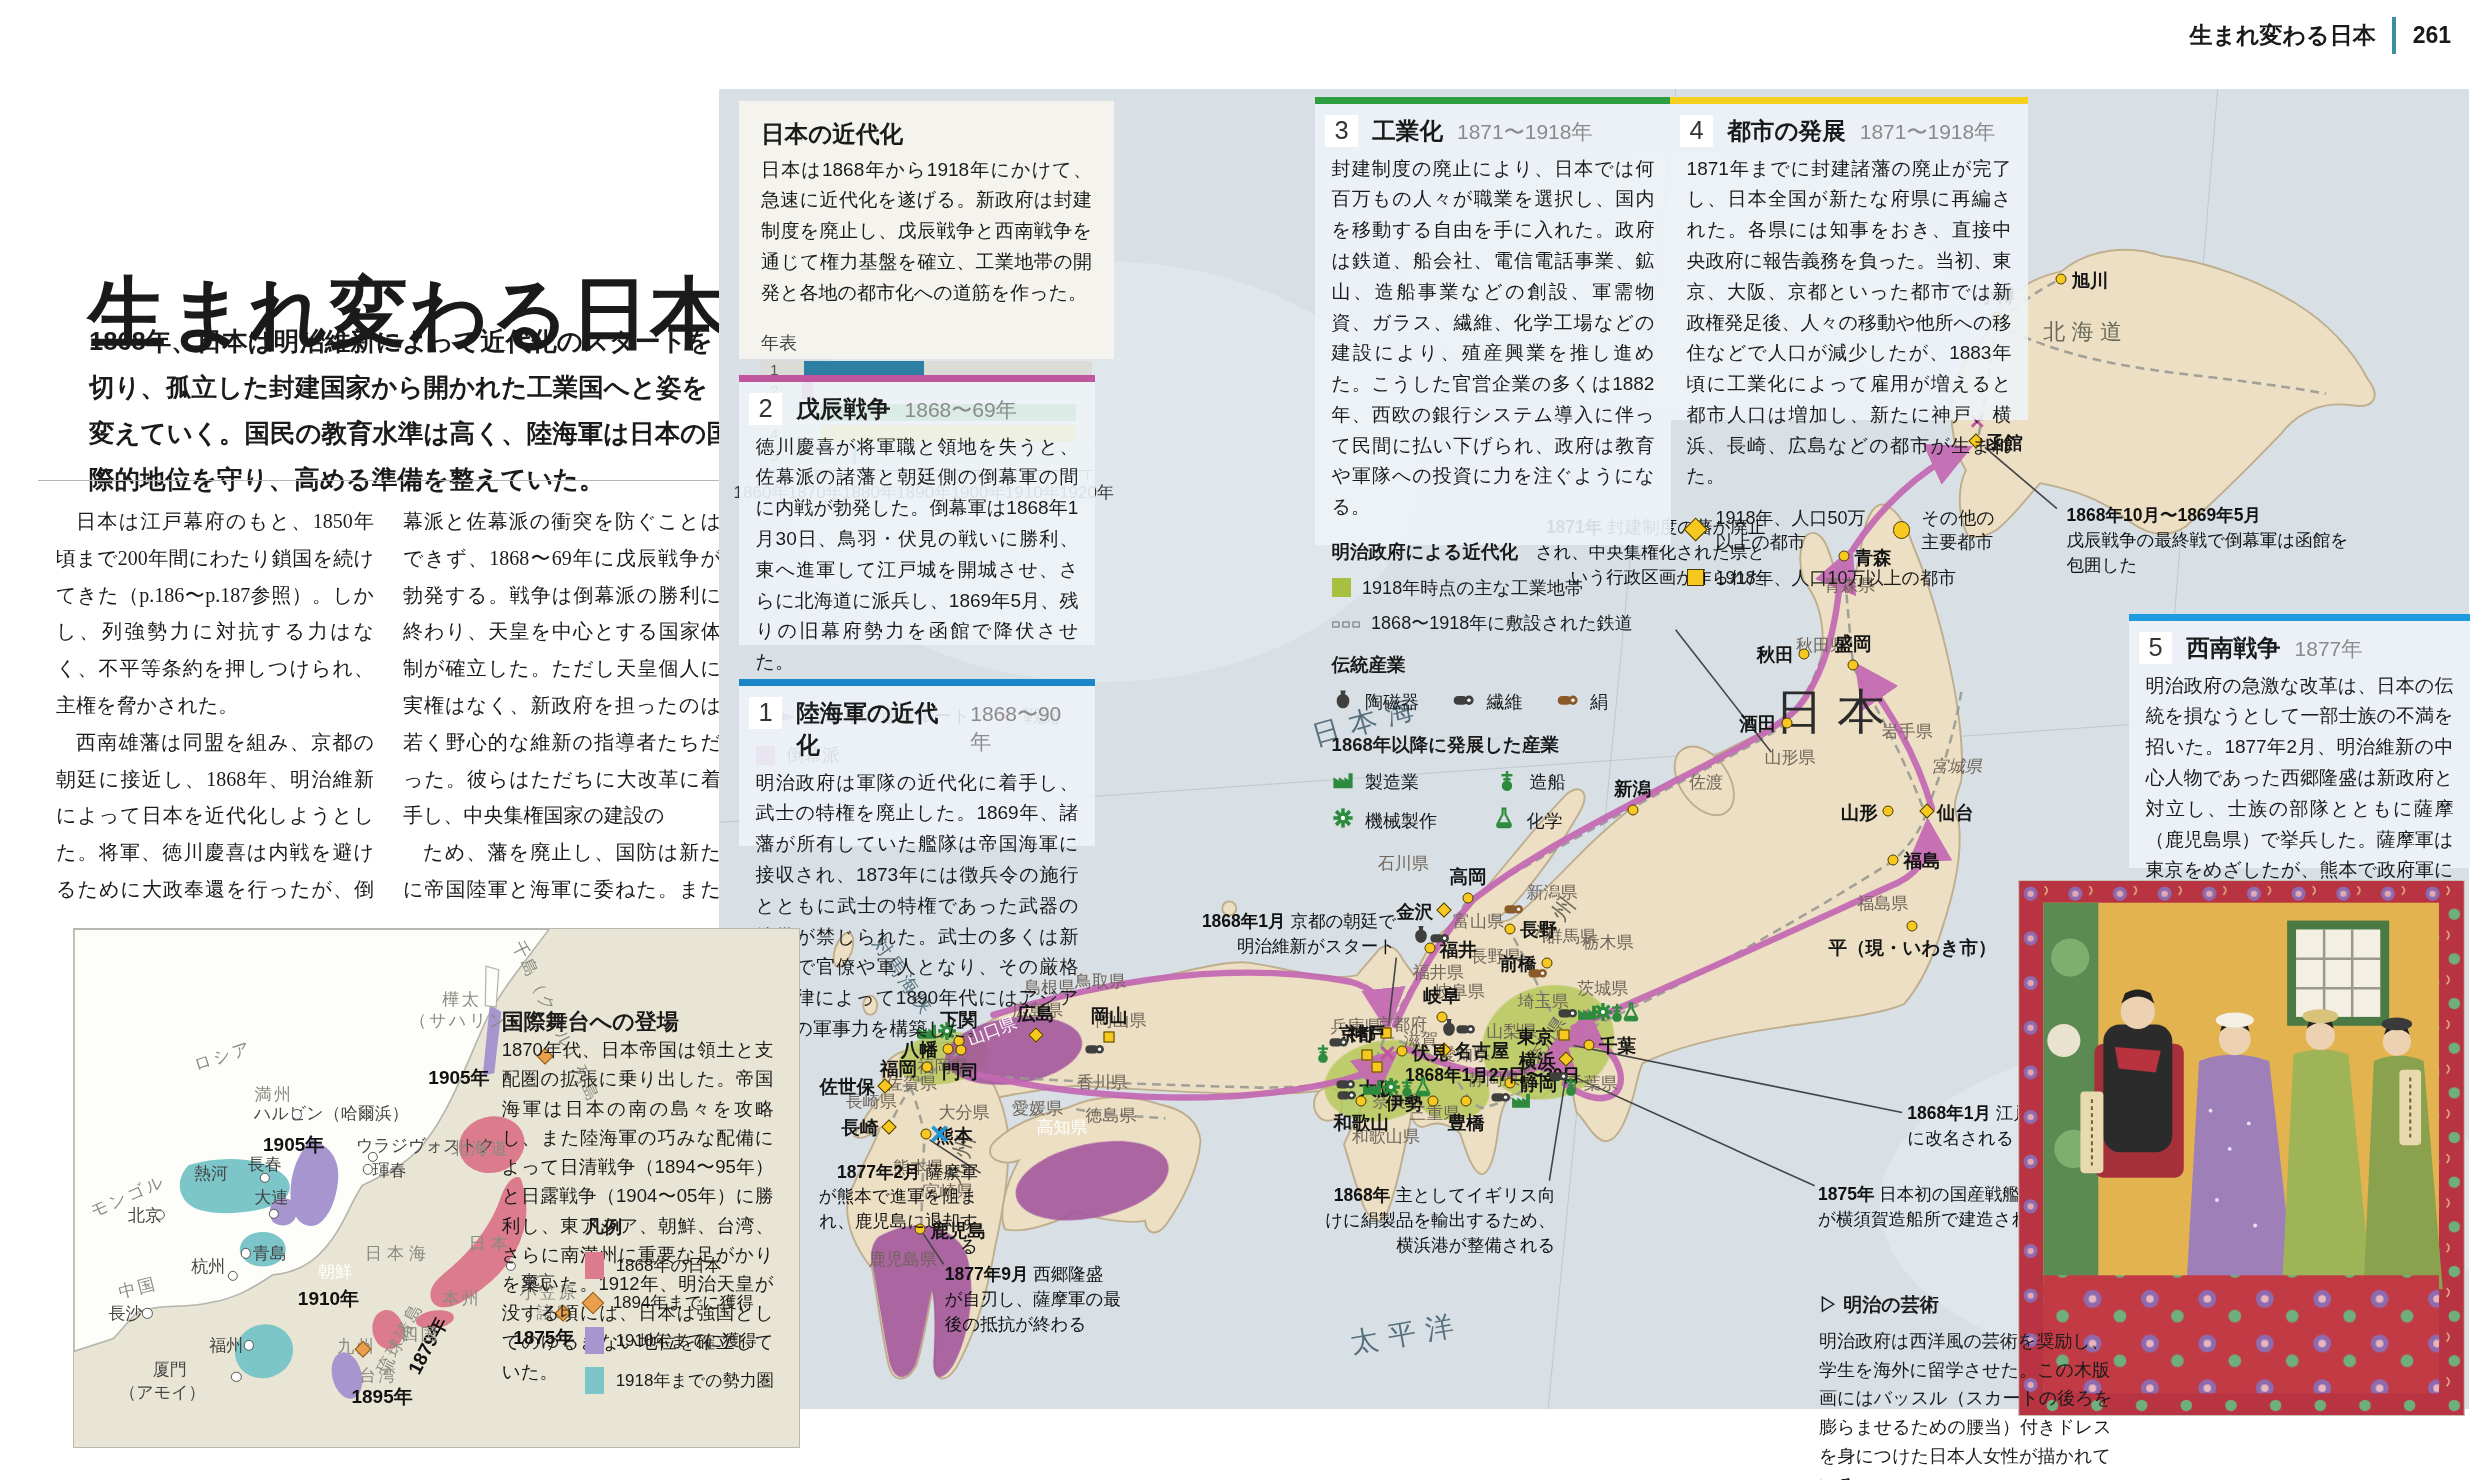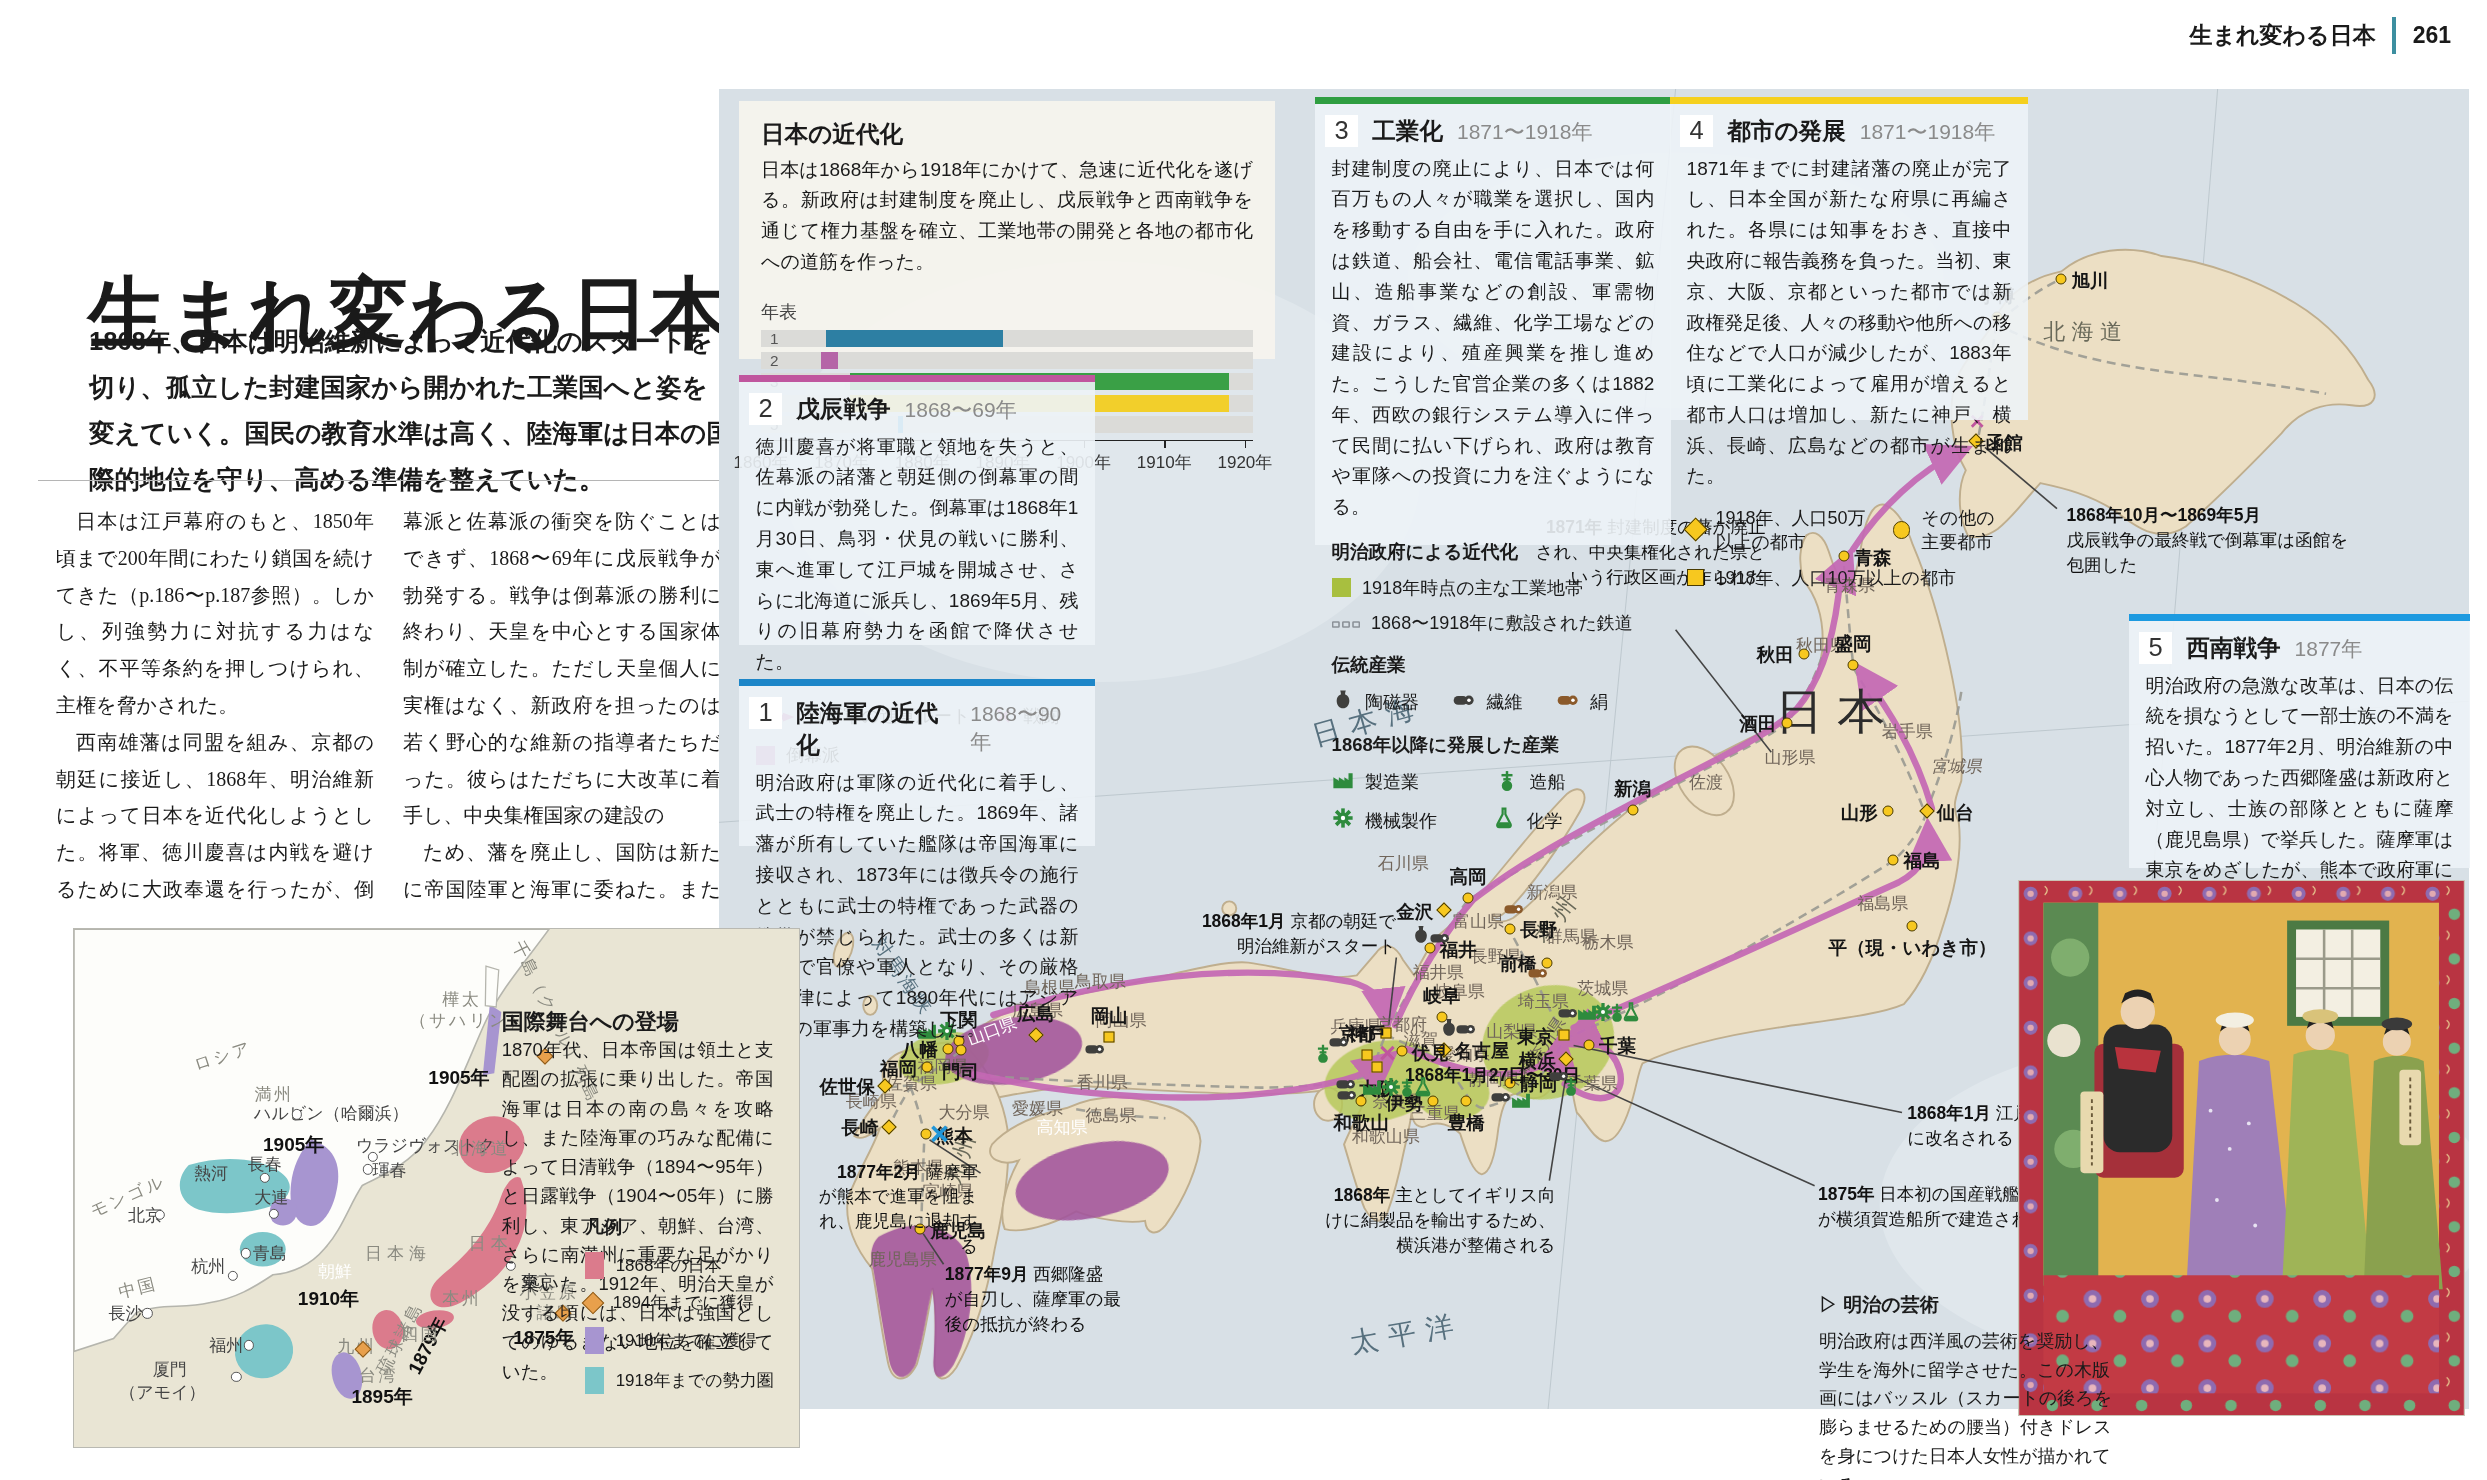--- a/index.html
+++ b/index.html
@@ -588,21 +588,21 @@
             <circle cx="11.6" cy="8.2" r="1.3" fill="#fff"></circle>
           </svg></span>
         <span class="icn" style="left: 21.5%; top: 72.7%;"><svg viewBox="0 0 16 16">
             <rect x="0.5" y="5" width="10" height="6.5" rx="3.2" fill="#3f3f3d"></rect>
             <circle cx="11.6" cy="8.2" r="3.4" fill="#3f3f3d"></circle>
             <circle cx="11.6" cy="8.2" r="1.3" fill="#fff"></circle>
           </svg></span>
       </div>
   </div>
 
-  <div class="modbox" style="left:739px;top:101px;width:536px;height:258px;">
+  <div class="modbox" style="left:739px;top:101px;width:375px;height:258px;">
     <div class="btitle">日本の近代化</div>
     <div class="btext">日本は1868年から1918年にかけて、急速に近代化を遂げる。新政府は封建制度を廃止し、戊辰戦争と西南戦争を通じて権力基盤を確立、工業地帯の開発と各地の都市化への道筋を作った。</div>
     <div class="tl">
       <div class="tlab">年表</div>
       <div id="tl-rows">
           <div class="trow">
             <span class="n">1</span>
             <span class="barv" style="background: rgb(45, 127, 163); left: 13.1148%; width: 36.0656%;"></span>
           </div>
           <div class="trow">

